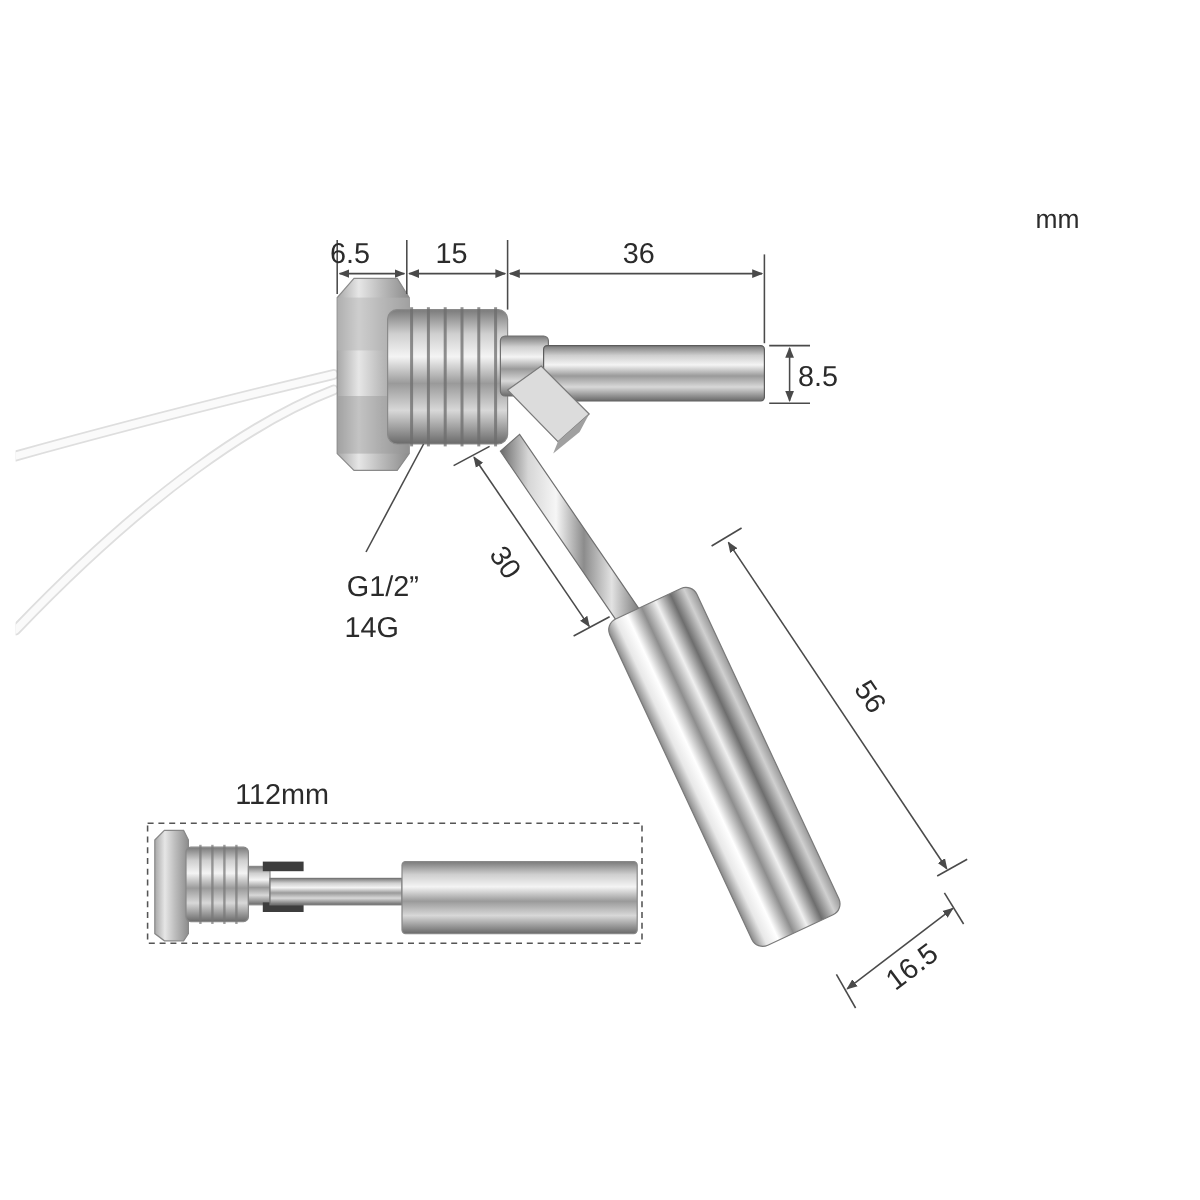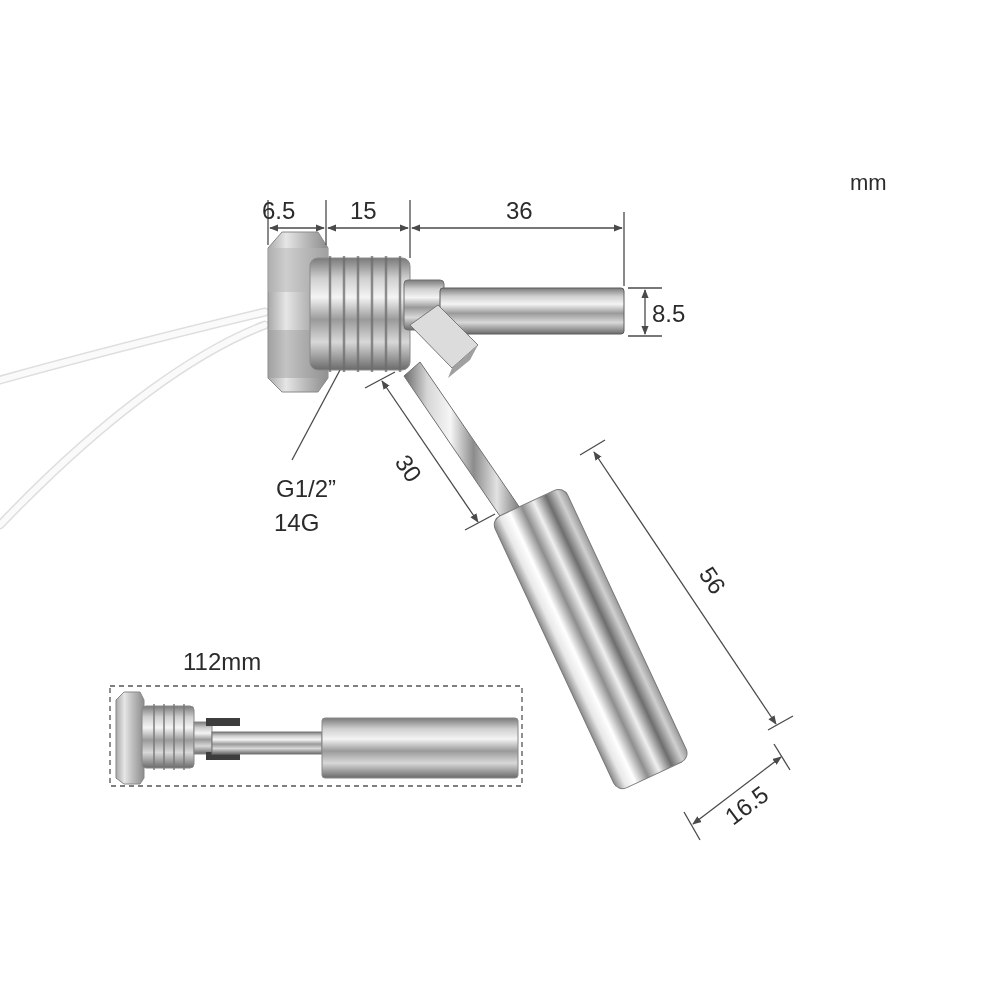--- a/index.html
+++ b/index.html
@@ -1,18 +1,18 @@
 <!DOCTYPE html>
 <html><head>
   <meta charset="utf-8">
   <style>
     html, body { margin: 0; padding: 0; background: #ffffff; }
     body { width: 1000px; height: 1000px; position: relative; overflow: hidden;
            font-family: "Liberation Sans", "DejaVu Sans", sans-serif; color: #2b2b2b; }
-    #stage { position: absolute; left: 0; top: 0; width: 832px; height: 1000px; }
+    #stage { position: absolute; left: 13px; top: 0; width: 832px; height: 1000px; }
     .lbl { font-family: "Liberation Sans", "DejaVu Sans", sans-serif; fill: #2b2b2b; }
   </style>
 </head>
 <body>
 
 <div id="stage">
 <svg width="1000" height="1000" viewBox="0 0 1000 1000" xmlns="http://www.w3.org/2000/svg">
   <defs>
     <linearGradient id="steelV" x1="0" y1="0" x2="0" y2="1">
       <stop offset="0" stop-color="#7a7a7a"></stop>

